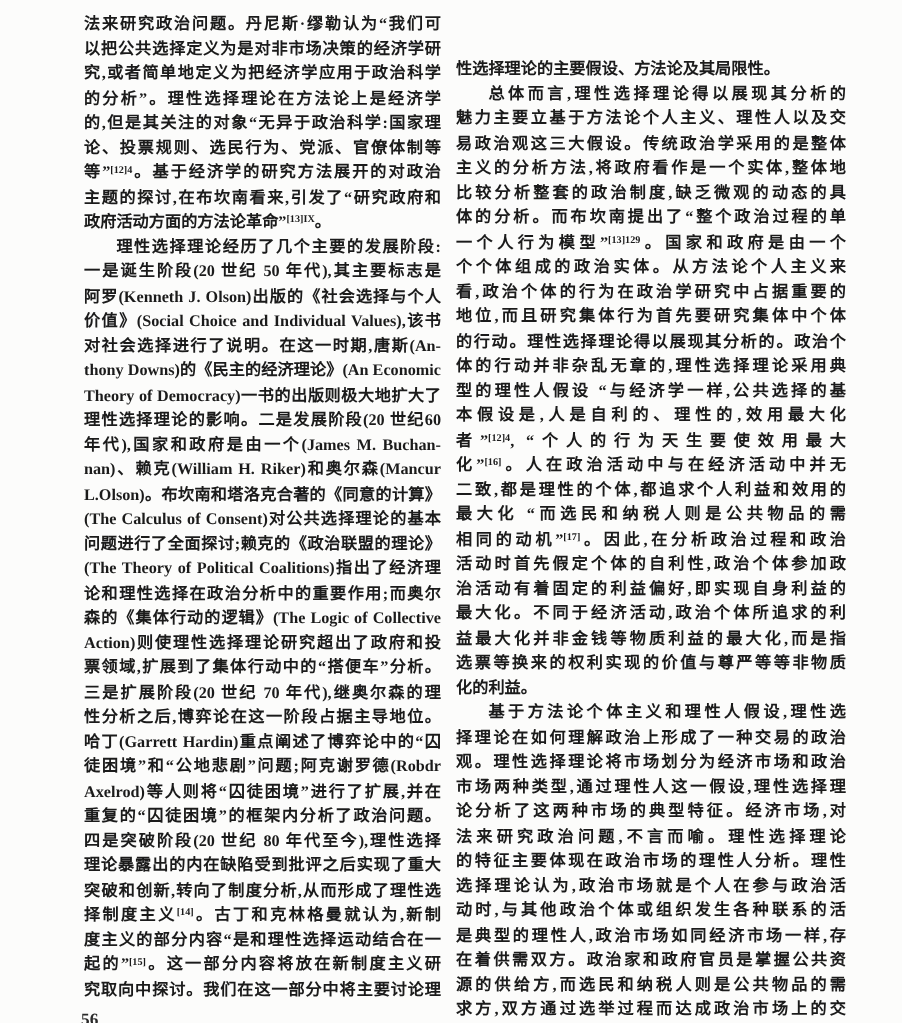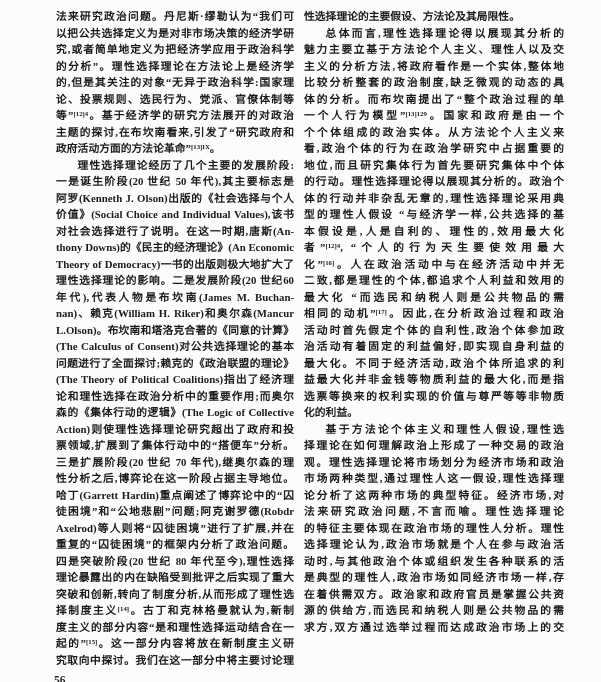--- a/index.html
+++ b/index.html
@@ -17,21 +17,21 @@
     height: 537px;
     background: #fcfcfb;
     color: #1b1b1b;
     font-family: Liberation Serif, serif;
   }
   .col {
     position: absolute;
     top: 8px;
   }
   .col-left  { left: 56px;  width: 238px; }
-  .col-right { left: 304px; width: 260px; }
+  .col-right { left: 304px; width: 260px; margin-top: 30px; }
   .line {
     font-size: 10.8px;
     line-height: 16.5px;
     height: 16.5px;
     font-weight: 600;
     text-align: justify;
     text-align-last: justify;
     text-justify: inter-character;
     overflow: hidden;
     white-space: normal;
@@ -69,21 +69,21 @@
       <div class="line">主题的探讨,在布坎南看来,引发了“研究政府和</div>
       <div class="line para-end">政府活动方面的方法论革命”<sup class="cite">[13]IX</sup>。</div>
       <div class="line indent">理性选择理论经历了几个主要的发展阶段:</div>
       <div class="line">一是诞生阶段(20 世纪 50 年代),其主要标志是</div>
       <div class="line">阿罗(Kenneth J. Olson)出版的《社会选择与个人</div>
       <div class="line">价值》(Social Choice and Individual Values),该书</div>
       <div class="line">对社会选择进行了说明。在这一时期,唐斯(An-</div>
       <div class="line">thony Downs)的《民主的经济理论》(An Economic</div>
       <div class="line">Theory of Democracy)一书的出版则极大地扩大了</div>
       <div class="line">理性选择理论的影响。二是发展阶段(20 世纪60</div>
-      <div class="line">年代),代表人物是布坎南(James M. Buchan-</div>
+      <div class="line">年代),国家和政府是由一个(James M. Buchan-</div>
       <div class="line">nan)、赖克(William H. Riker)和奥尔森(Mancur</div>
       <div class="line">L.Olson)。布坎南和塔洛克合著的《同意的计算》</div>
       <div class="line">(The Calculus of Consent)对公共选择理论的基本</div>
       <div class="line">问题进行了全面探讨;赖克的《政治联盟的理论》</div>
       <div class="line">(The Theory of Political Coalitions)指出了经济理</div>
       <div class="line">论和理性选择在政治分析中的重要作用;而奥尔</div>
       <div class="line">森的《集体行动的逻辑》(The Logic of Collective</div>
       <div class="line">Action)则使理性选择理论研究超出了政府和投</div>
       <div class="line">票领域,扩展到了集体行动中的“搭便车”分析。</div>
       <div class="line">三是扩展阶段(20 世纪 70 年代),继奥尔森的理</div>
@@ -97,20 +97,21 @@
       <div class="line">突破和创新,转向了制度分析,从而形成了理性选</div>
       <div class="line">择制度主义<sup class="cite">[14]</sup>。古丁和克林格曼就认为,新制</div>
       <div class="line">度主义的部分内容“是和理性选择运动结合在一</div>
       <div class="line">起的”<sup class="cite">[15]</sup>。这一部分内容将放在新制度主义研</div>
       <div class="line">究取向中探讨。我们在这一部分中将主要讨论理</div>
     </div>
   <div class="col col-right">
       <div class="line para-end">性选择理论的主要假设、方法论及其局限性。</div>
       <div class="line indent">总体而言,理性选择理论得以展现其分析的</div>
       <div class="line">魅力主要立基于方法论个人主义、理性人以及交</div>
+      <div class="line">易政治观这三大假设。传统政治学采用的是整体</div>
       <div class="line">主义的分析方法,将政府看作是一个实体,整体地</div>
       <div class="line">比较分析整套的政治制度,缺乏微观的动态的具</div>
       <div class="line">体的分析。而布坎南提出了“整个政治过程的单</div>
       <div class="line">一个人行为模型”<sup class="cite">[13]129</sup>。国家和政府是由一个</div>
       <div class="line">个个体组成的政治实体。从方法论个人主义来</div>
       <div class="line">看,政治个体的行为在政治学研究中占据重要的</div>
       <div class="line">地位,而且研究集体行为首先要研究集体中个体</div>
       <div class="line">的行动。理性选择理论得以展现其分析的。政治个</div>
       <div class="line">体的行动并非杂乱无章的,理性选择理论采用典</div>
       <div class="line">型的理性人假设 “与经济学一样,公共选择的基</div>

